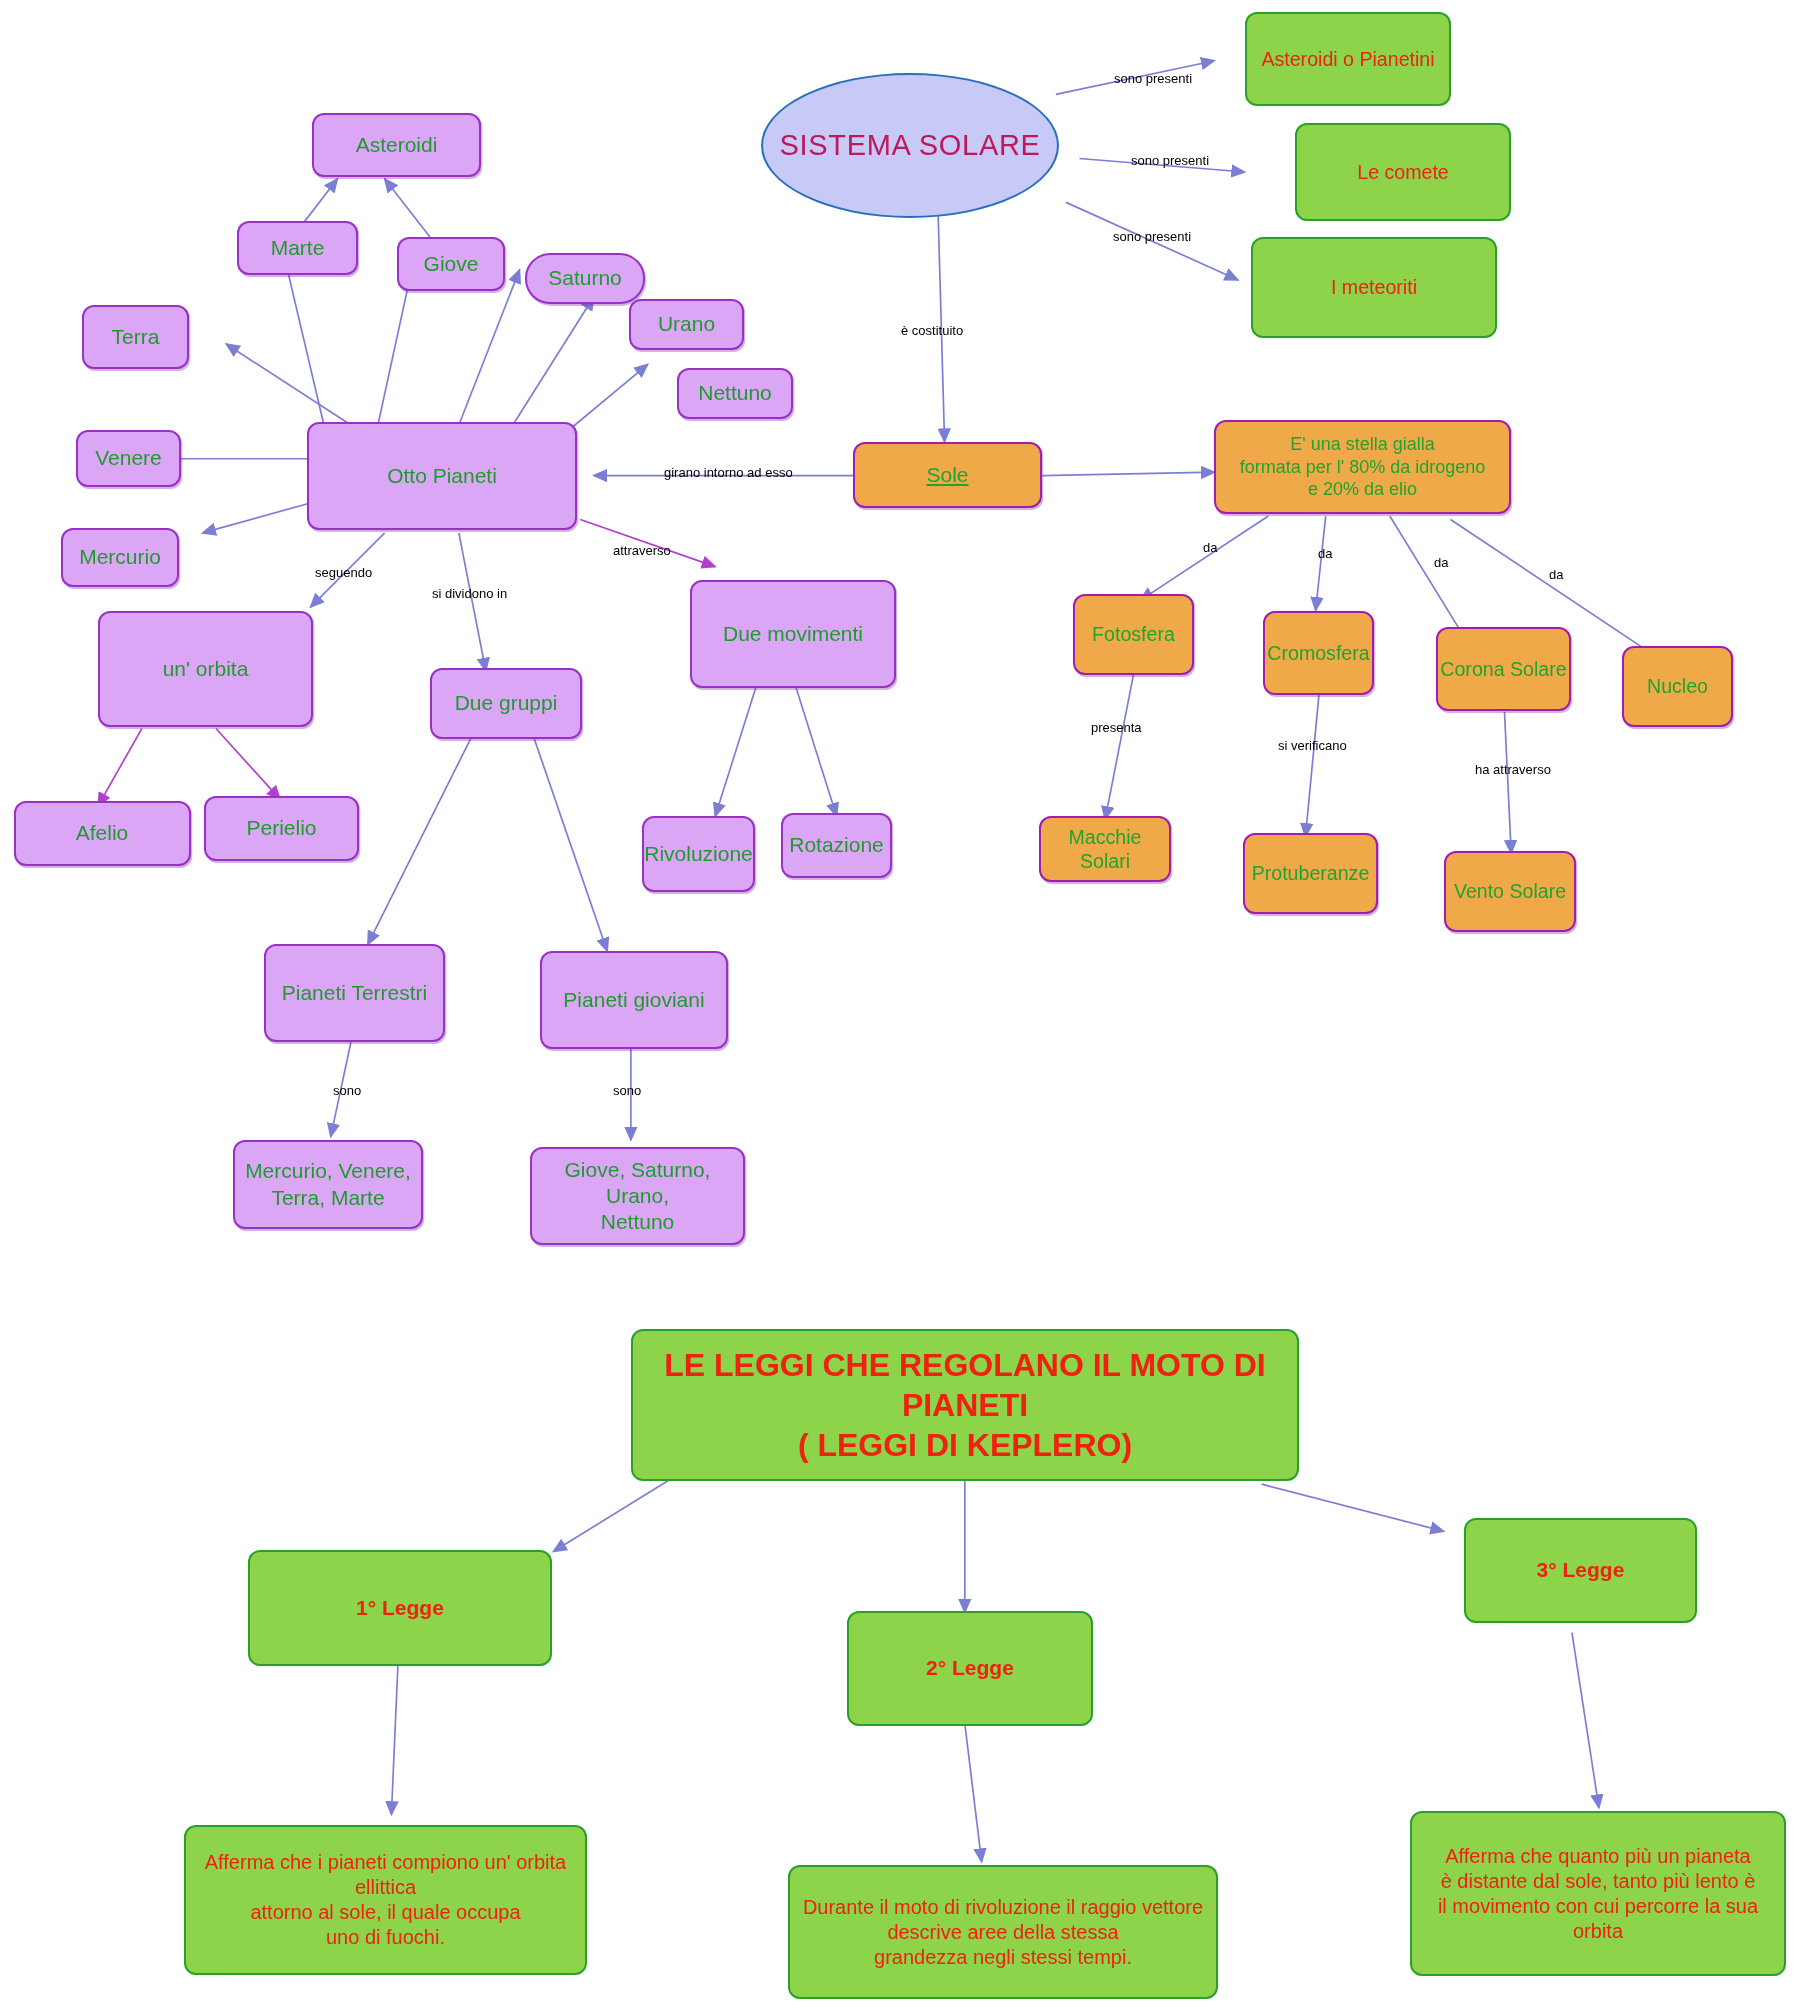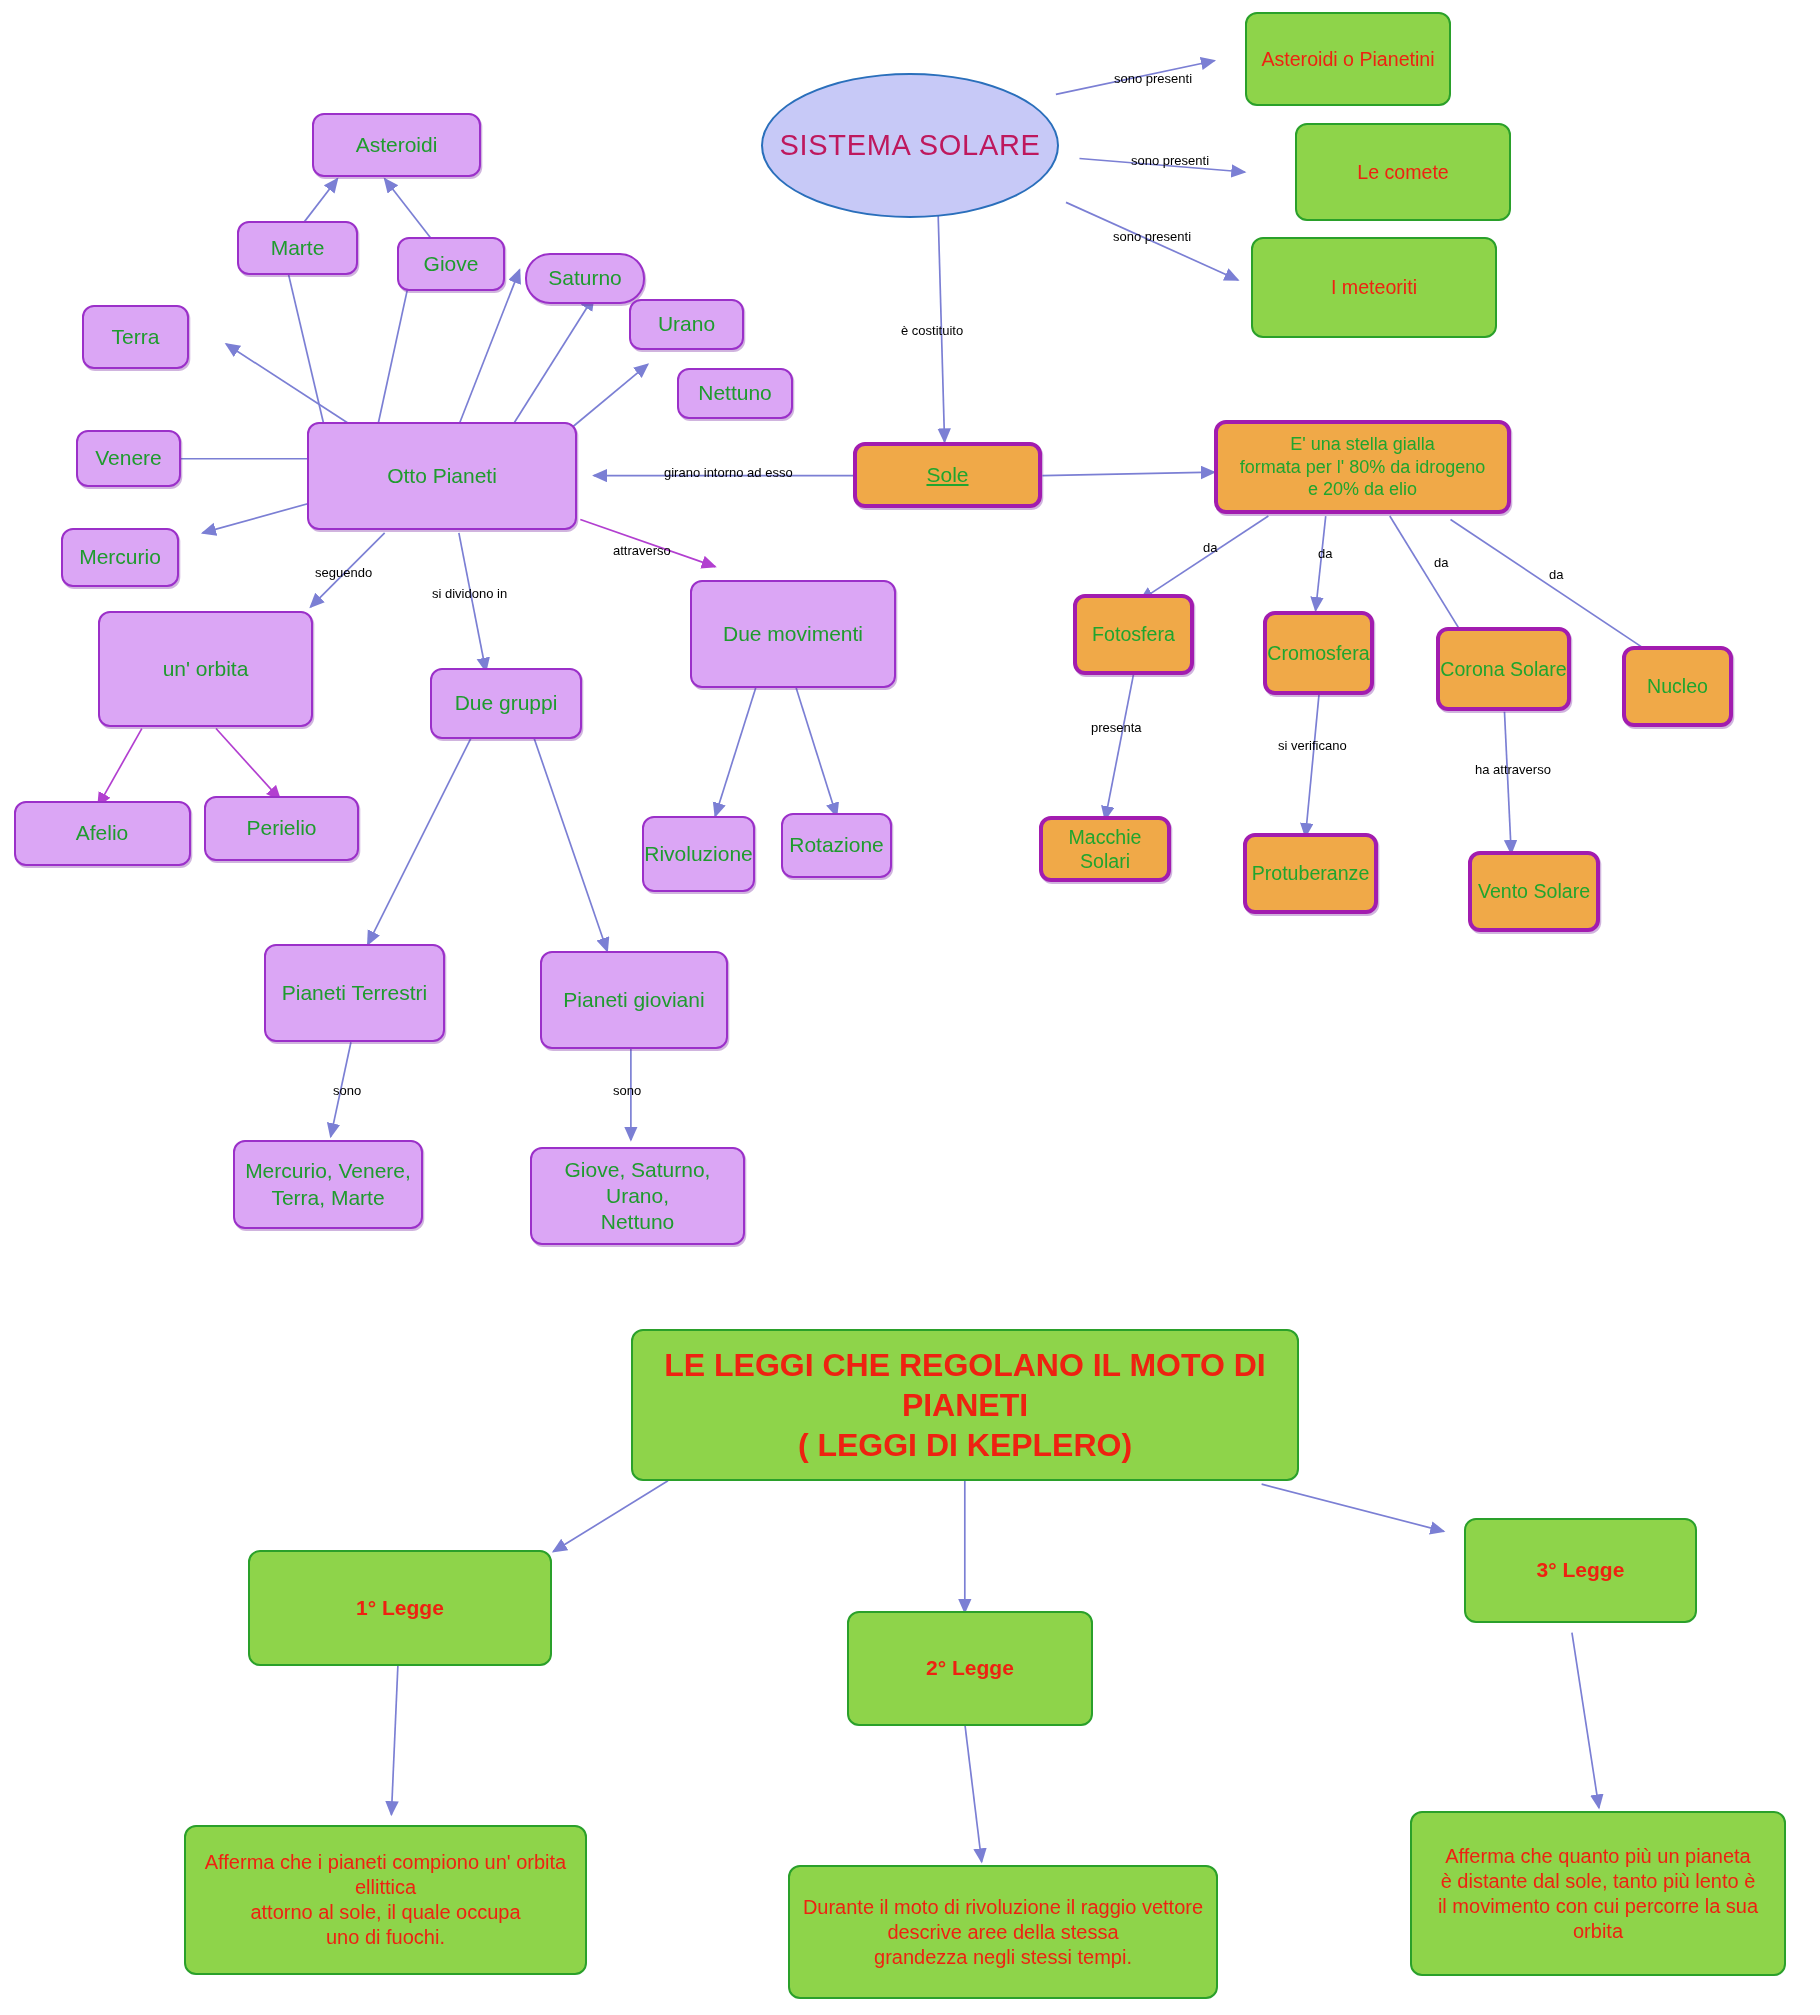--- a/index.html
+++ b/index.html
@@ -39,21 +39,21 @@
   .n-purple {
     background: #dba6f5;
     border: 2px solid #9b30c9;
     border-radius: 12px;
     color: #1f9b2e;
     box-shadow: 1.3px 2px 0 rgba(120,40,160,0.35);
   }
   
   .n-orange {
     background: #f0a948;
-    border: 4px solid #a21caf;
+    border: 2px solid #a21caf;
     border-radius: 12px;
     color: #1fa52e;
     box-shadow: 1.3px 2px 0 rgba(120,40,160,0.35);
   }
   
   .n-green {
     background: #8ed44a;
     border: 2px solid #2aa02a;
     border-radius: 12px;
     color: #ee2211;
@@ -199,21 +199,21 @@
   </div>
 
   <div class="node n-orange" style="left:1039px; top:816px; width:132px; height:66px; font-size:19.6px;">
     <span>Macchie Solari</span>
   </div>
 
   <div class="node n-orange" style="left:1243px; top:833px; width:135px; height:81px; font-size:19.6px;">
     <span>Protuberanze</span>
   </div>
 
-  <div class="node n-orange" style="left:1444px; top:851px; width:132px; height:81px; font-size:19.6px;margin-left:24px;">
+  <div class="node n-orange" style="left:1444px; top:851px; width:132px; height:81px; font-size:19.6px;">
     <span>Vento Solare</span>
   </div>
 
   <div class="node n-purple" style="left:307px; top:422px; width:270px; height:108px; font-size:21px;">
     <span>Otto Pianeti</span>
   </div>
 
   <div class="node n-purple" style="left:312px; top:113px; width:169px; height:64px; font-size:21px;">
     <span>Asteroidi</span>
   </div>

